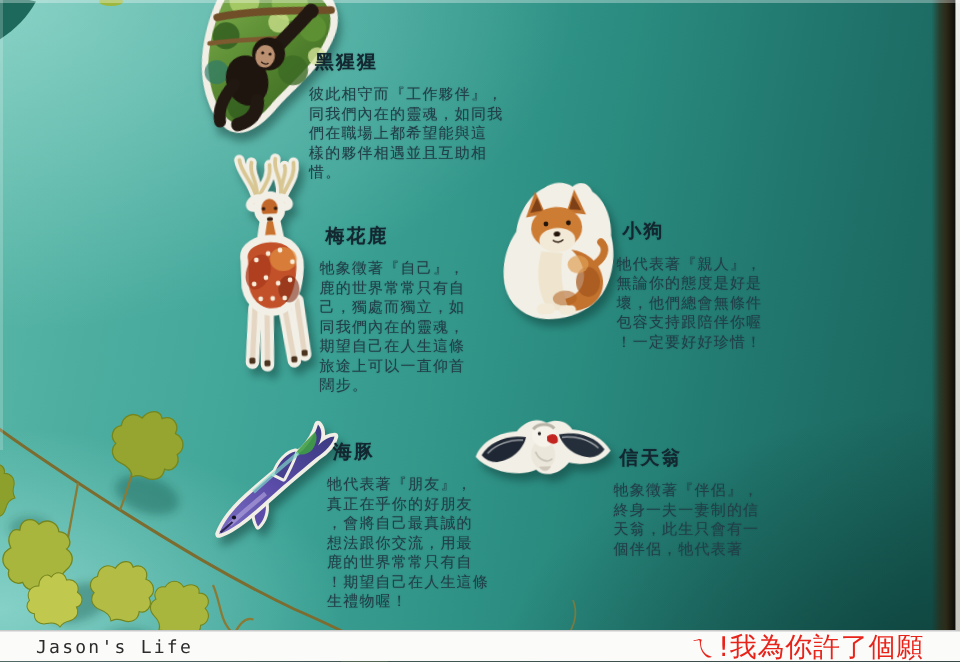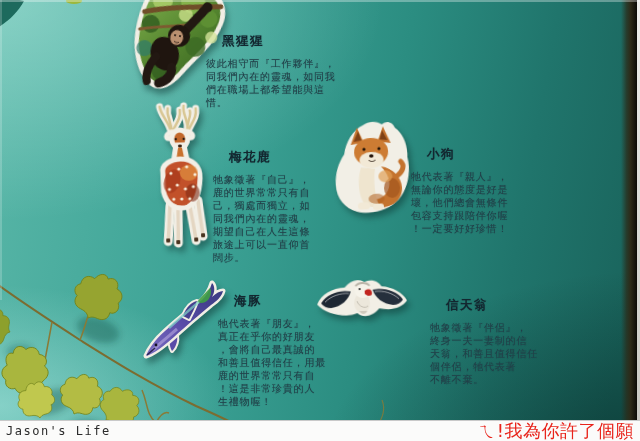--- a/index.html
+++ b/index.html
@@ -13,29 +13,29 @@
       linear-gradient(100deg,#58b6a7 0%,#3ca295 35%,#2b8d81 58%,#20756c 78%,#1a655d 95%);
   }
   .top-line{position:absolute;top:0;left:0;width:100%;height:2px;background:rgba(255,255,255,0.32);z-index:22;}
   .left-line{position:absolute;top:0;left:0;width:2px;height:300px;background:rgba(255,255,255,0.20);z-index:22;}
   .edge-dark{position:absolute;top:0;right:3px;width:16px;height:420px;z-index:20;
     background:linear-gradient(to right, rgba(20,40,36,0) 0%, rgba(42,44,26,0.75) 35%, #2d2a18 60%, #0c0b06 100%);}
   .edge-light{position:absolute;top:0;right:0;width:3px;height:420px;z-index:21;
     background:linear-gradient(to bottom,#efefec,#c9c9c2);}
   .sticker{position:absolute;z-index:5;filter:drop-shadow(3px 5px 3px rgba(8,45,42,0.45));}
   .sec{position:absolute;z-index:6;}
-  .sec-title{font-size:12.5px;font-weight:bold;color:#132730;letter-spacing:1.5px;margin:0 0 7px 16px;
+  .sec-title{font-size:12.5px;font-weight:bold;color:#132730;letter-spacing:1.5px;margin:0 0 7px 4px;
     text-shadow:0 0 1px rgba(18,45,52,0.45);font-family:Liberation Mono, monospace;}
   .sec-line{font-size:10px;color:#224049;letter-spacing:0.8px;line-height:13px;white-space:nowrap;
     text-shadow:0 0 1px rgba(22,52,58,0.35);}
   .vine{position:absolute;left:0;top:260px;z-index:3;}
   .corner-foliage{position:absolute;left:0;top:0;z-index:4;}
   .footer{position:absolute;left:0;bottom:0;width:640px;height:21px;background:#fbfbfa;
     border-top:1px solid #c9c9c9;box-sizing:border-box;display:flex;align-items:center;
-    justify-content:space-between;padding:0 6px;z-index:30;}
+    justify-content:space-between;padding:0 24px;z-index:30;}
   .wm-left{font-family:"DejaVu Sans Mono",monospace;font-size:12px;color:#2b2b2b;letter-spacing:1.5px;}
   .wm-right{font-size:18px;font-weight:normal;color:#e8231a;letter-spacing:0.5px;}
 </style>
 </head>
 <body>
 
 <div class="stage">
 
   <div class="top-line"></div>
   <div class="left-line"></div>
@@ -234,20 +234,21 @@
     <path d="M43,11 C46,7 54,7 57,11" stroke="#b9b4a8" stroke-width="2" fill="none"></path>
     <path d="M52,16 C56,13 60,15 59,20 C57,22 54,21 52,19 Z" fill="#c22520"></path>
     <circle cx="47" cy="14" r="1.1" fill="#222222"></circle>
   </svg>
 
   <section class="sec" style="left:206px;top:33px;">
     <h3 class="sec-title">黑猩猩</h3>
     <div class="sec-line">彼此相守而『工作夥伴』，</div>
     <div class="sec-line">同我們內在的靈魂，如同我</div>
     <div class="sec-line">們在職場上都希望能與這</div>
+    <div class="sec-line">樣的夥伴相遇並且互助相</div>
     <div class="sec-line">惜。</div>
   </section>
 
   <section class="sec" style="left:411px;top:146px;">
     <h3 class="sec-title">小狗</h3>
     <div class="sec-line">牠代表著『親人』，</div>
     <div class="sec-line">無論你的態度是好是</div>
     <div class="sec-line">壞，他們總會無條件</div>
     <div class="sec-line">包容支持跟陪伴你喔</div>
     <div class="sec-line">！一定要好好珍惜！</div>
@@ -262,33 +263,32 @@
     <div class="sec-line">期望自己在人生這條</div>
     <div class="sec-line">旅途上可以一直仰首</div>
     <div class="sec-line">闊步。</div>
   </section>
 
   <section class="sec" style="left:218px;top:293px;">
     <h3 class="sec-title">海豚</h3>
     <div class="sec-line">牠代表著『朋友』，</div>
     <div class="sec-line">真正在乎你的好朋友</div>
     <div class="sec-line">，會將自己最真誠的</div>
-    <div class="sec-line">和善且值得信任，用最</div>
+    <div class="sec-line">想法跟你交流，用最</div>
     <div class="sec-line">鹿的世界常常只有自</div>
-    <div class="sec-line">！這是非常珍貴的人</div>
+    <div class="sec-line">！期望自己在人生這條</div>
     <div class="sec-line">生禮物喔！</div>
   </section>
 
-  <section class="sec" style="left:430px;top:297px;">
+  <section class="sec" style="left:409px;top:297px;">
     <h3 class="sec-title">信天翁</h3>
     <div class="sec-line">牠象徵著『伴侶』，</div>
     <div class="sec-line">終身一夫一妻制的信</div>
-    <div class="sec-line">天翁，和善且值得信任</div>
+    <div class="sec-line">天翁，此生只會有一</div>
     <div class="sec-line">個伴侶，牠代表著</div>
-    <div class="sec-line">不離不棄。</div>
   </section>
 
   <div class="footer">
     <span class="wm-left">Jason's Life</span>
     <span class="wm-right">ㄟ!我為你許了個願</span>
   </div>
 
 </div>
 
 </body></html>

